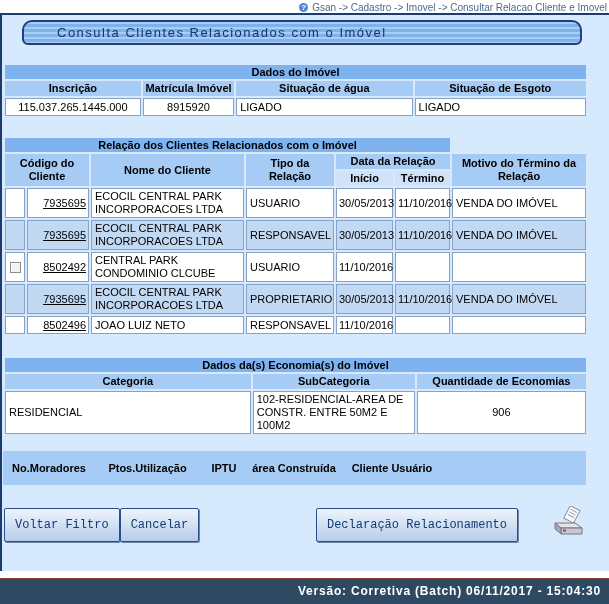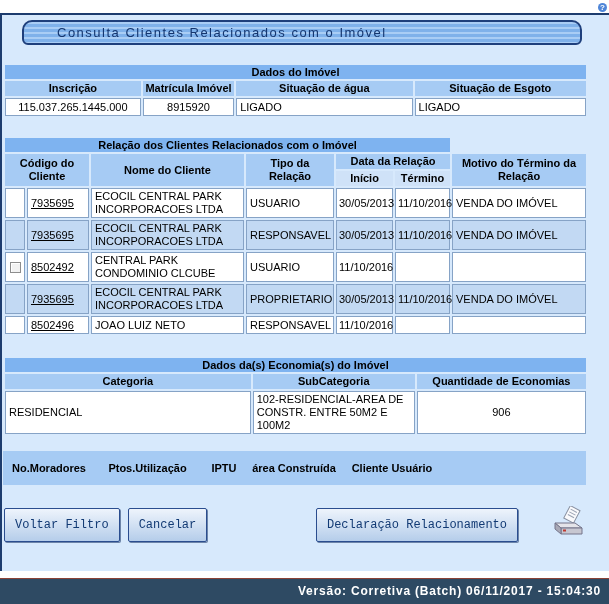--- a/index.html
+++ b/index.html
@@ -28,55 +28,56 @@
   table.tbl { border-collapse:separate; border-spacing:2px; table-layout:fixed; width:585px; font-size:11px; color:#000; }
   .band { background:#7eb3f0; font-weight:bold; text-align:center; padding:1px 2px; height:14px;margin-top:21px; }
   th.colhead { background:#a6cbf4; font-weight:bold; padding:1px 2px; text-align:center; line-height:13px; }
   th.sub { background:#cfe2f8; }
   td.cell { background:#fff; border:1px solid #86a3c6; padding:1px 3px; height:18px; line-height:13px; vertical-align:middle; }
   tr.alt td.cell { background:#c2d9f3; }
   td.c { text-align:center; }
   td.dt { text-align:left; white-space:nowrap; padding:1px 2px; }
   td.ghost { background:transparent; border:none; }
   a.code-link { color:#000; text-decoration:underline; }
-  td.code { text-align:left; padding-right:2px;text-decoration:underline; }
+  td.code { text-align:right; padding-right:2px;text-decoration:underline; }
 
   .tbl-dados { margin-top:18px; }
   .tbl-endereco { margin-top:2px; }
   .tbl-relacao { margin-top:14px; }
   .tbl-economias { margin-top:20px; }
 
   .checkbox { display:inline-block; width:11px; height:11px; background:#f2f2f2; border:1px solid #8d8d8d; box-shadow:inset 1px 1px 0 #fff; vertical-align:middle; }
 
   
   .comp-band { margin-top:15px; width:583px; height:34px; background:#a6cbf4; display:flex; align-items:center; }
   .comp-band span { font-size:11px; font-weight:bold; text-align:center; line-height:12px; }
 
   
   .btn-row { margin-top:23px; display:flex; align-items:center; padding-left:1px; width:583px; }
   button.gbtn { font-family:Liberation Mono, monospace; font-size:12px; color:#123a74; height:34px; padding:1px 10px 2px 10px;
     background:linear-gradient(180deg,#eef4fc,#b5cdea); border:1px solid #2a4d8f; border-radius:2px;
     box-shadow:1px 1px 0 rgba(20,50,100,.55); cursor:pointer; }
-  .btn-cancel { margin-left:8px; }
+  .btn-cancel { }
   .btn-decl { margin-left:auto; margin-right:30px; padding:1px 14px 2px 14px; }
   .printer { width:38px; height:32px; margin-right:0; cursor:pointer; position:relative; top:-3px; }
 
   
   .bottom-white { height:7px; background:#fff; }
   .footer-sep { height:1px; background:#8a4236; }
   .footer { height:25px; background:#2e4a63; color:#fff; font-size:12px; font-weight:bold; letter-spacing:0.8px;
     text-align:right; line-height:24px; padding-right:8px; }
 </style>
 </head>
 <body>
 
 <div class="screen">
 
   <div class="topbar">
     <span class="help-icon">?</span>
+    <span class="crumb">Gsan -&gt; Cadastro -&gt; Imovel -&gt; Consultar Relacao Cliente e Imovel</span>
   </div>
   <div class="top-border"></div>
 
   <div class="main">
     <div class="stripe"></div>
     <div class="content">
 
       <div class="title-bar">
         <span>Consulta Clientes Relacionados com o Imóvel</span>
       </div>

